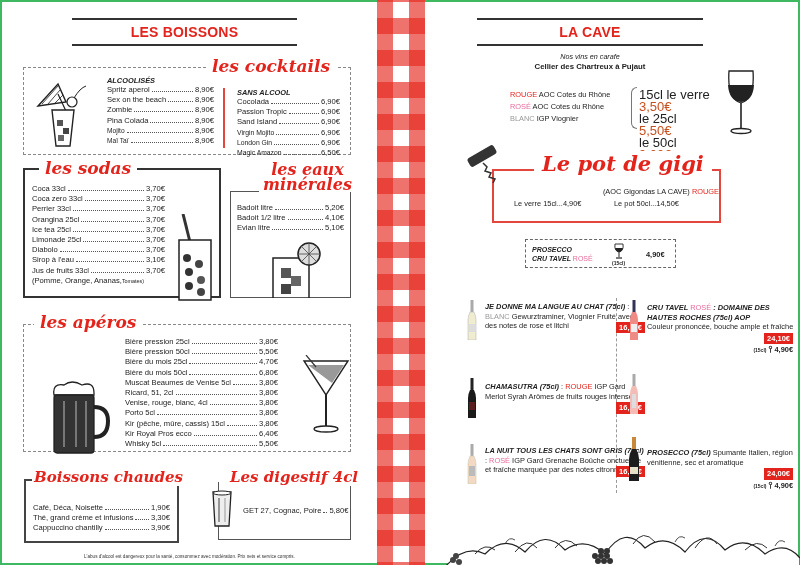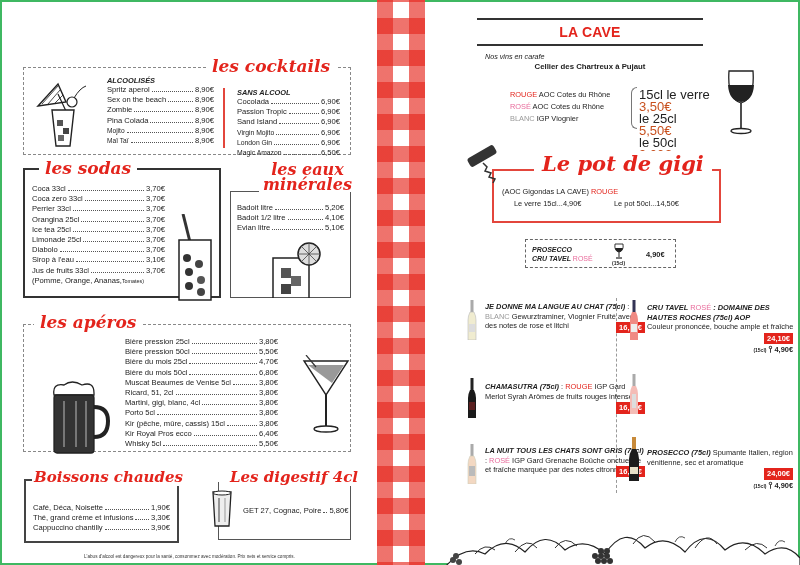--- a/index.html
+++ b/index.html
@@ -50,20 +50,25 @@
   .wine { position: absolute; width: 160px; font-size: 7.4px; line-height: 9.6px; }
   .wine .wt { font-weight: bold; font-style: italic; }
   .wine .price-line { text-align: right; margin-top: 1px; }
   .bottle { position: absolute; }
 </style>
 </head>
 <body>
 
 <div class="page page-left">
 
+  <div class="title-bar" style="left:70px; top:16px; width:225px;">
+    <div class="rule"></div>
+    <div class="t">LES BOISSONS</div>
+    <div class="rule"></div>
+  </div>
 
   <div class="box dotted" style="left:21px; top:65px; width:328px; height:88px;">
     <div class="sec-title script" style="right:14px; top:-12px; font-size:17px;">les cocktails</div>
 
     <svg class="icon" style="left:12px; top:12px;" width="52" height="68" viewBox="0 0 52 68">
       <path d="M2 26 L22 4 L30 22 Z" fill="#fff" stroke="#222" stroke-width="1.4"></path>
       <path d="M6 24 L22 6 M12 24 L24 10 M18 24 L27 15" stroke="#222" stroke-width="0.8"></path>
       <line x1="22" y1="14" x2="36" y2="44" stroke="#222" stroke-width="1.2"></line>
       <path d="M16 30 L38 30 L34 66 L20 66 Z" fill="#fff" stroke="#222" stroke-width="1.4"></path>
       <circle cx="36" cy="22" r="5" fill="#fff" stroke="#222" stroke-width="1.2"></circle>
@@ -276,21 +281,21 @@
           <span class="name">Muscat Beaumes de Venise 5cl</span>
           <span class="dots"></span>
           <span class="price">3,80€</span>
         </div>
       <div class="row">
           <span class="name">Ricard, 51, 2cl</span>
           <span class="dots"></span>
           <span class="price">3,80€</span>
         </div>
       <div class="row">
-          <span class="name">Martini, gigi, blanc, 4cl</span>
+          <span class="name">Venise, rouge, blanc, 4cl</span>
           <span class="dots"></span>
           <span class="price">3,80€</span>
         </div>
       <div class="row">
           <span class="name">Porto 5cl</span>
           <span class="dots"></span>
           <span class="price">3,80€</span>
         </div>
       <div class="row">
           <span class="name">Kir (pêche, mûre, cassis) 15cl</span>
@@ -360,21 +365,21 @@
 <div class="gingham"></div>
 
 <div class="page page-right">
 
   <div class="title-bar" style="left:52px; top:16px; width:226px;">
     <div class="rule"></div>
     <div class="t">LA CAVE</div>
     <div class="rule"></div>
   </div>
 
-  <div style="position:absolute; left:60px; width:210px; top:50px; font-style:italic; font-size:7.2px;">Nos vins en carafe</div>
+  <div style="position:absolute; left:60px; width:210px; top:50px; text-align:center; font-style:italic; font-size:7.2px;">Nos vins en carafe</div>
   <div style="position:absolute; left:85px; top:87px; font-size:7.4px; line-height:12px;">
     <div><span class="red">ROUGE</span><span> AOC Cotes du Rhône</span></div>
     <div><span class="pink">ROSÉ</span><span> AOC Cotes du Rhône</span></div>
     <div><span class="grey">BLANC</span><span> IGP Viognier</span></div>
   </div>
 
   <div style="position:absolute; left:60px; width:210px; top:60px; text-align:center; font-weight:bold; font-size:7.8px;">Cellier des Chartreux à Pujaut</div>
   <div style="position:absolute; left:206px; top:85px; width:6px; height:42px; border:1px solid #777; border-right:none; border-radius:6px 0 0 6px;"></div>
   <div style="position:absolute; left:214px; top:87px; width:72px; font-size:13px; line-height:12px; text-align:left;">
     <div><span>15cl le verre</span> <span class="red" style="color:#c8501e;">3,50€</span></div>
@@ -383,21 +388,21 @@
   </div>
   <svg class="icon" style="left:302px; top:67px;" width="28" height="66" viewBox="0 0 28 66">
     <path d="M2 2 Q0 30 14 34 Q28 30 26 2 Z" fill="#fff" stroke="#222" stroke-width="1.3"></path>
     <path d="M1 16 Q2 32 14 33 Q26 32 27 16 Z" fill="#222"></path>
     <line x1="14" y1="34" x2="14" y2="60" stroke="#222" stroke-width="1.6"></line>
     <ellipse cx="14" cy="62" rx="10" ry="2.5" fill="#fff" stroke="#222" stroke-width="1.3"></ellipse>
   </svg>
 
   <div class="box red-solid" style="left:67px; top:167px; width:229px; height:54px;">
     <div class="sec-title script" style="left:40px; top:-20px; font-size:21px; padding:0 8px;">Le pot de gigi</div>
-    <div style="position:absolute; left:8px; right:0; top:16px; text-align:left; font-size:7.4px;"><span>(AOC Gigondas LA CAVE) </span><span class="red">ROUGE</span></div>
+    <div style="position:absolute; left:8px; right:0; top:16px; text-align:right; font-size:7.4px;"><span>(AOC Gigondas LA CAVE) </span><span class="red">ROUGE</span></div>
     <div style="position:absolute; left:20px; top:28px; font-size:7.4px;">Le verre 15cl...4,90€</div>
     <div style="position:absolute; left:120px; top:28px; font-size:7.4px;">Le pot 50cl...14,50€</div>
   </div>
   <svg class="icon" style="left:40px; top:143px;" width="42" height="40" viewBox="0 0 42 40">
     <rect x="2" y="6" width="30" height="10" rx="3" transform="rotate(-30 17 11)" fill="#333"></rect>
     <path d="M18 18 L22 22 L20 26 L26 28 L24 32 L30 34 L28 38" stroke="#333" stroke-width="1.5" fill="none"></path>
   </svg>
 
   <div class="box dotted" style="left:100px; top:237px; width:151px; height:29px; border-color:#666;">
     <div style="position:absolute; left:6px; top:5px; font-weight:bold; font-style:italic; font-size:7px; line-height:9px;">

